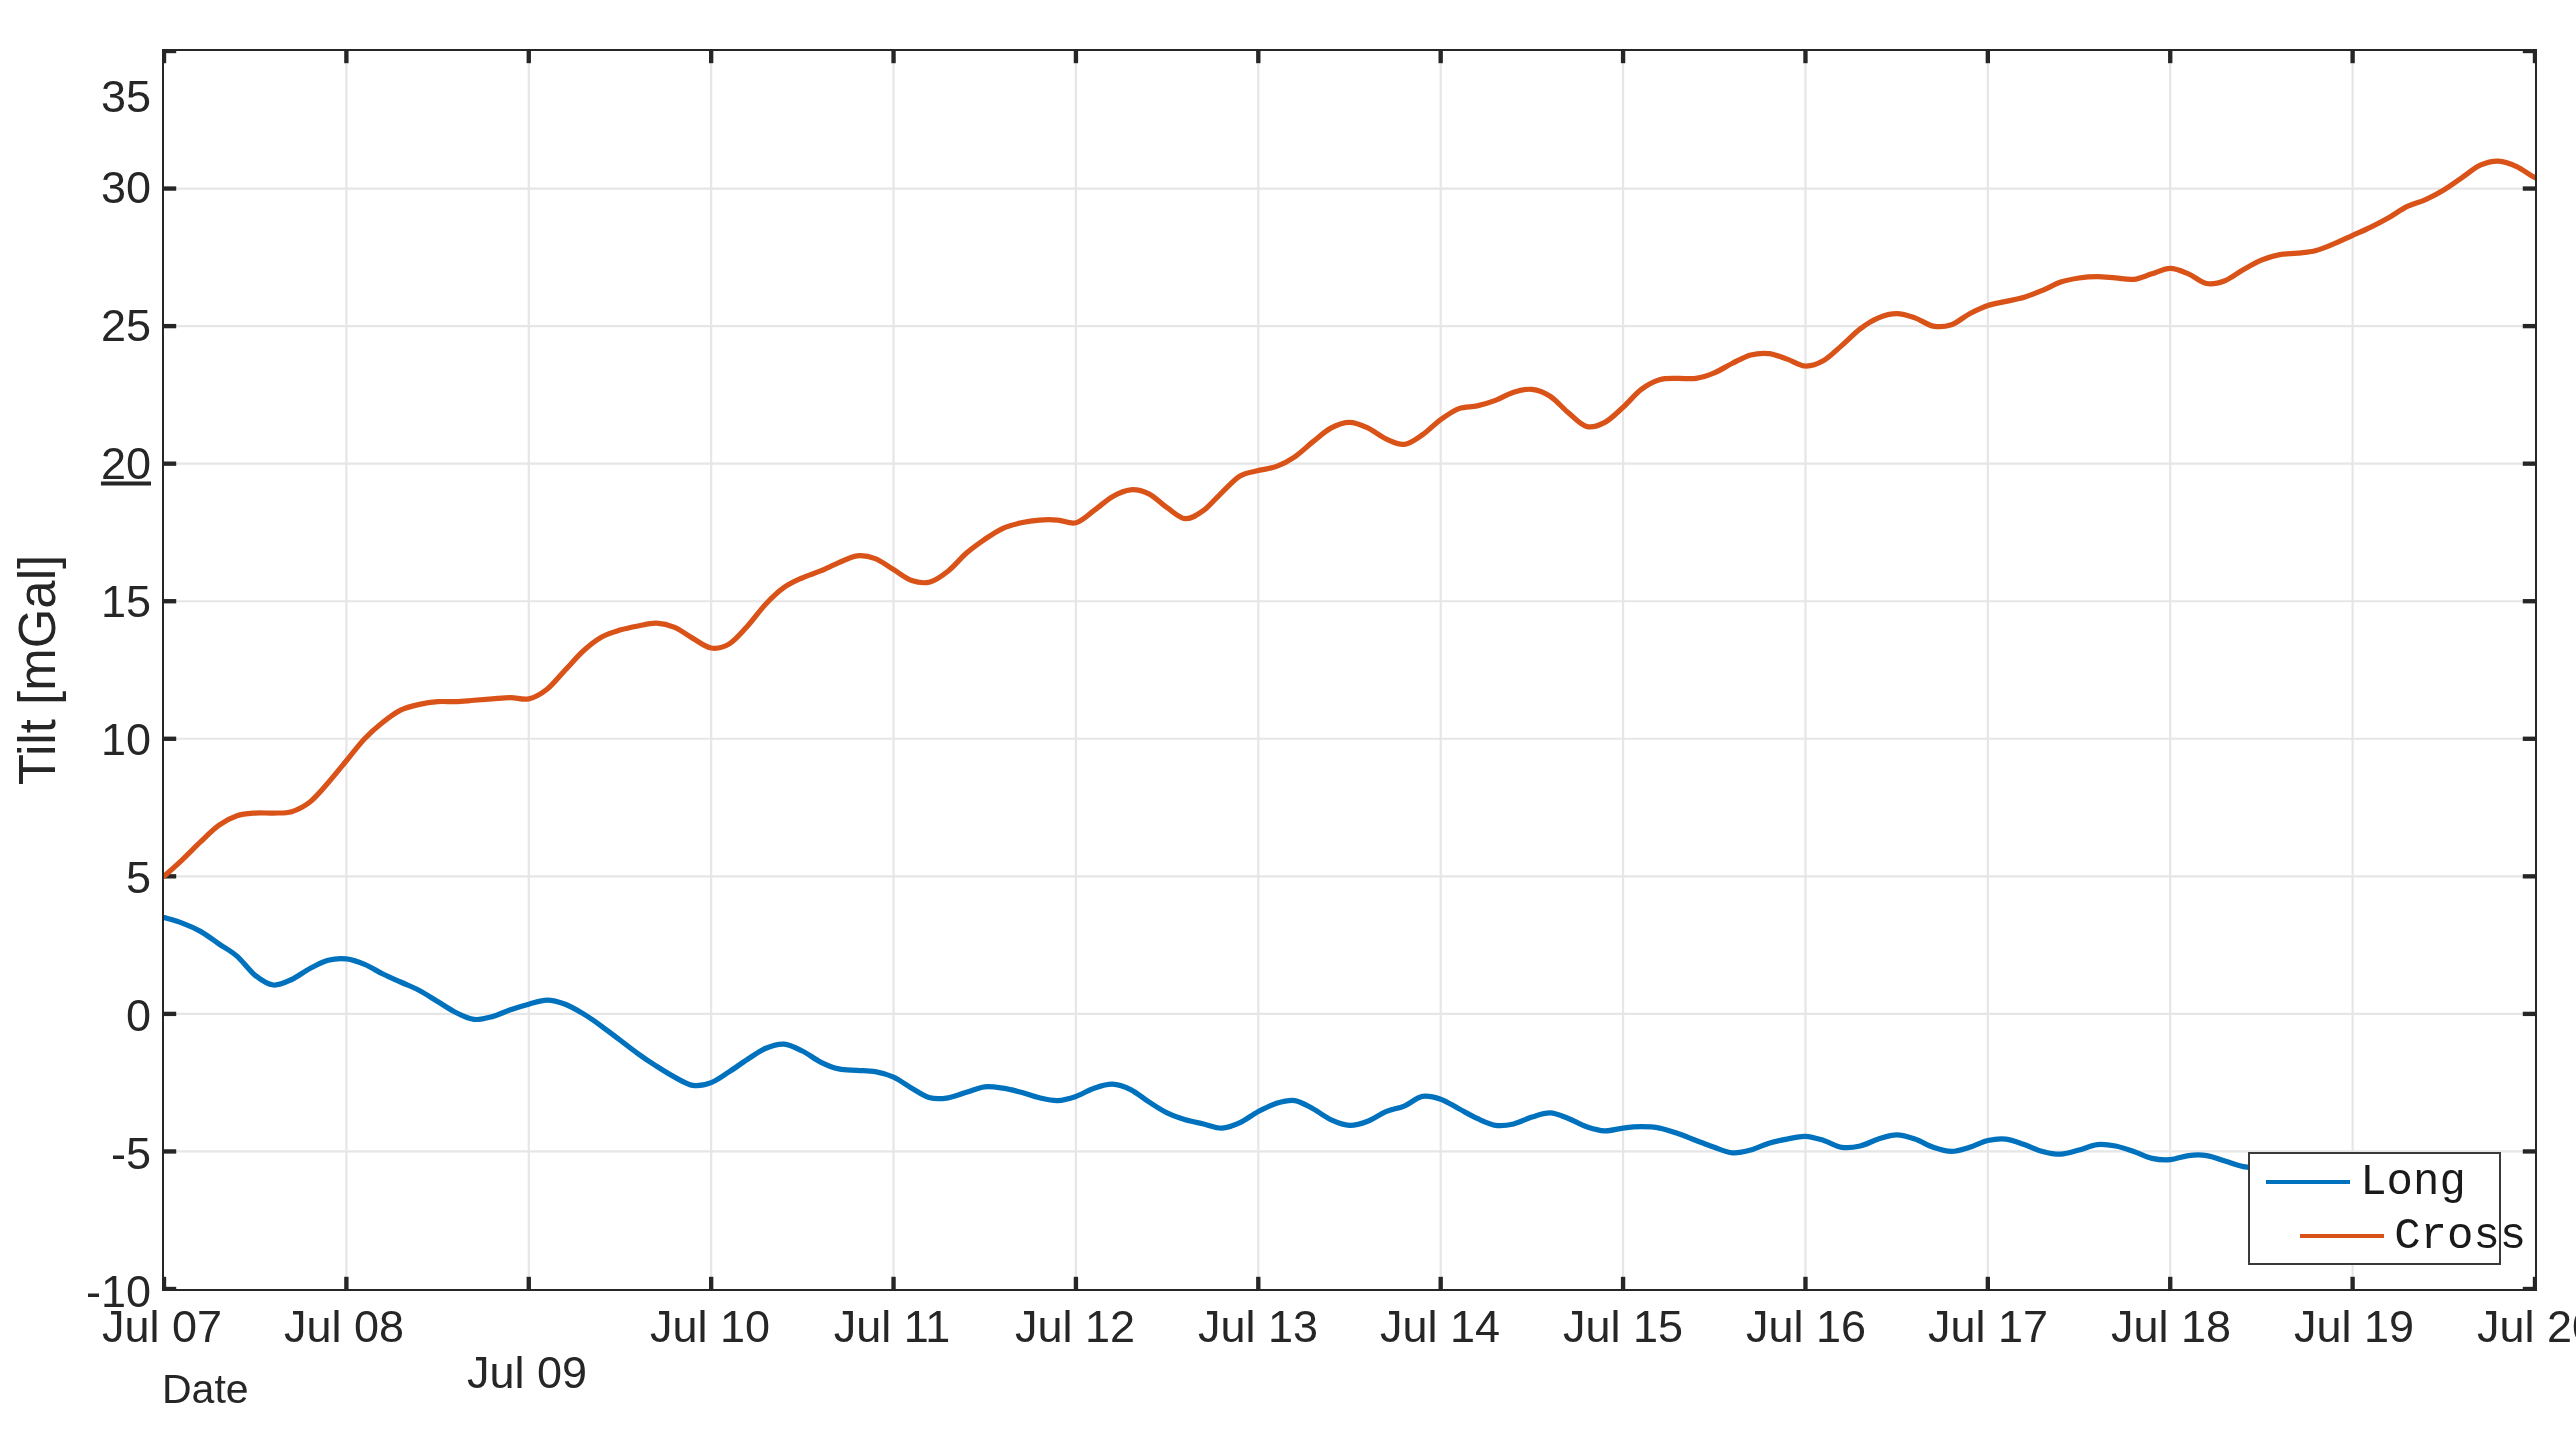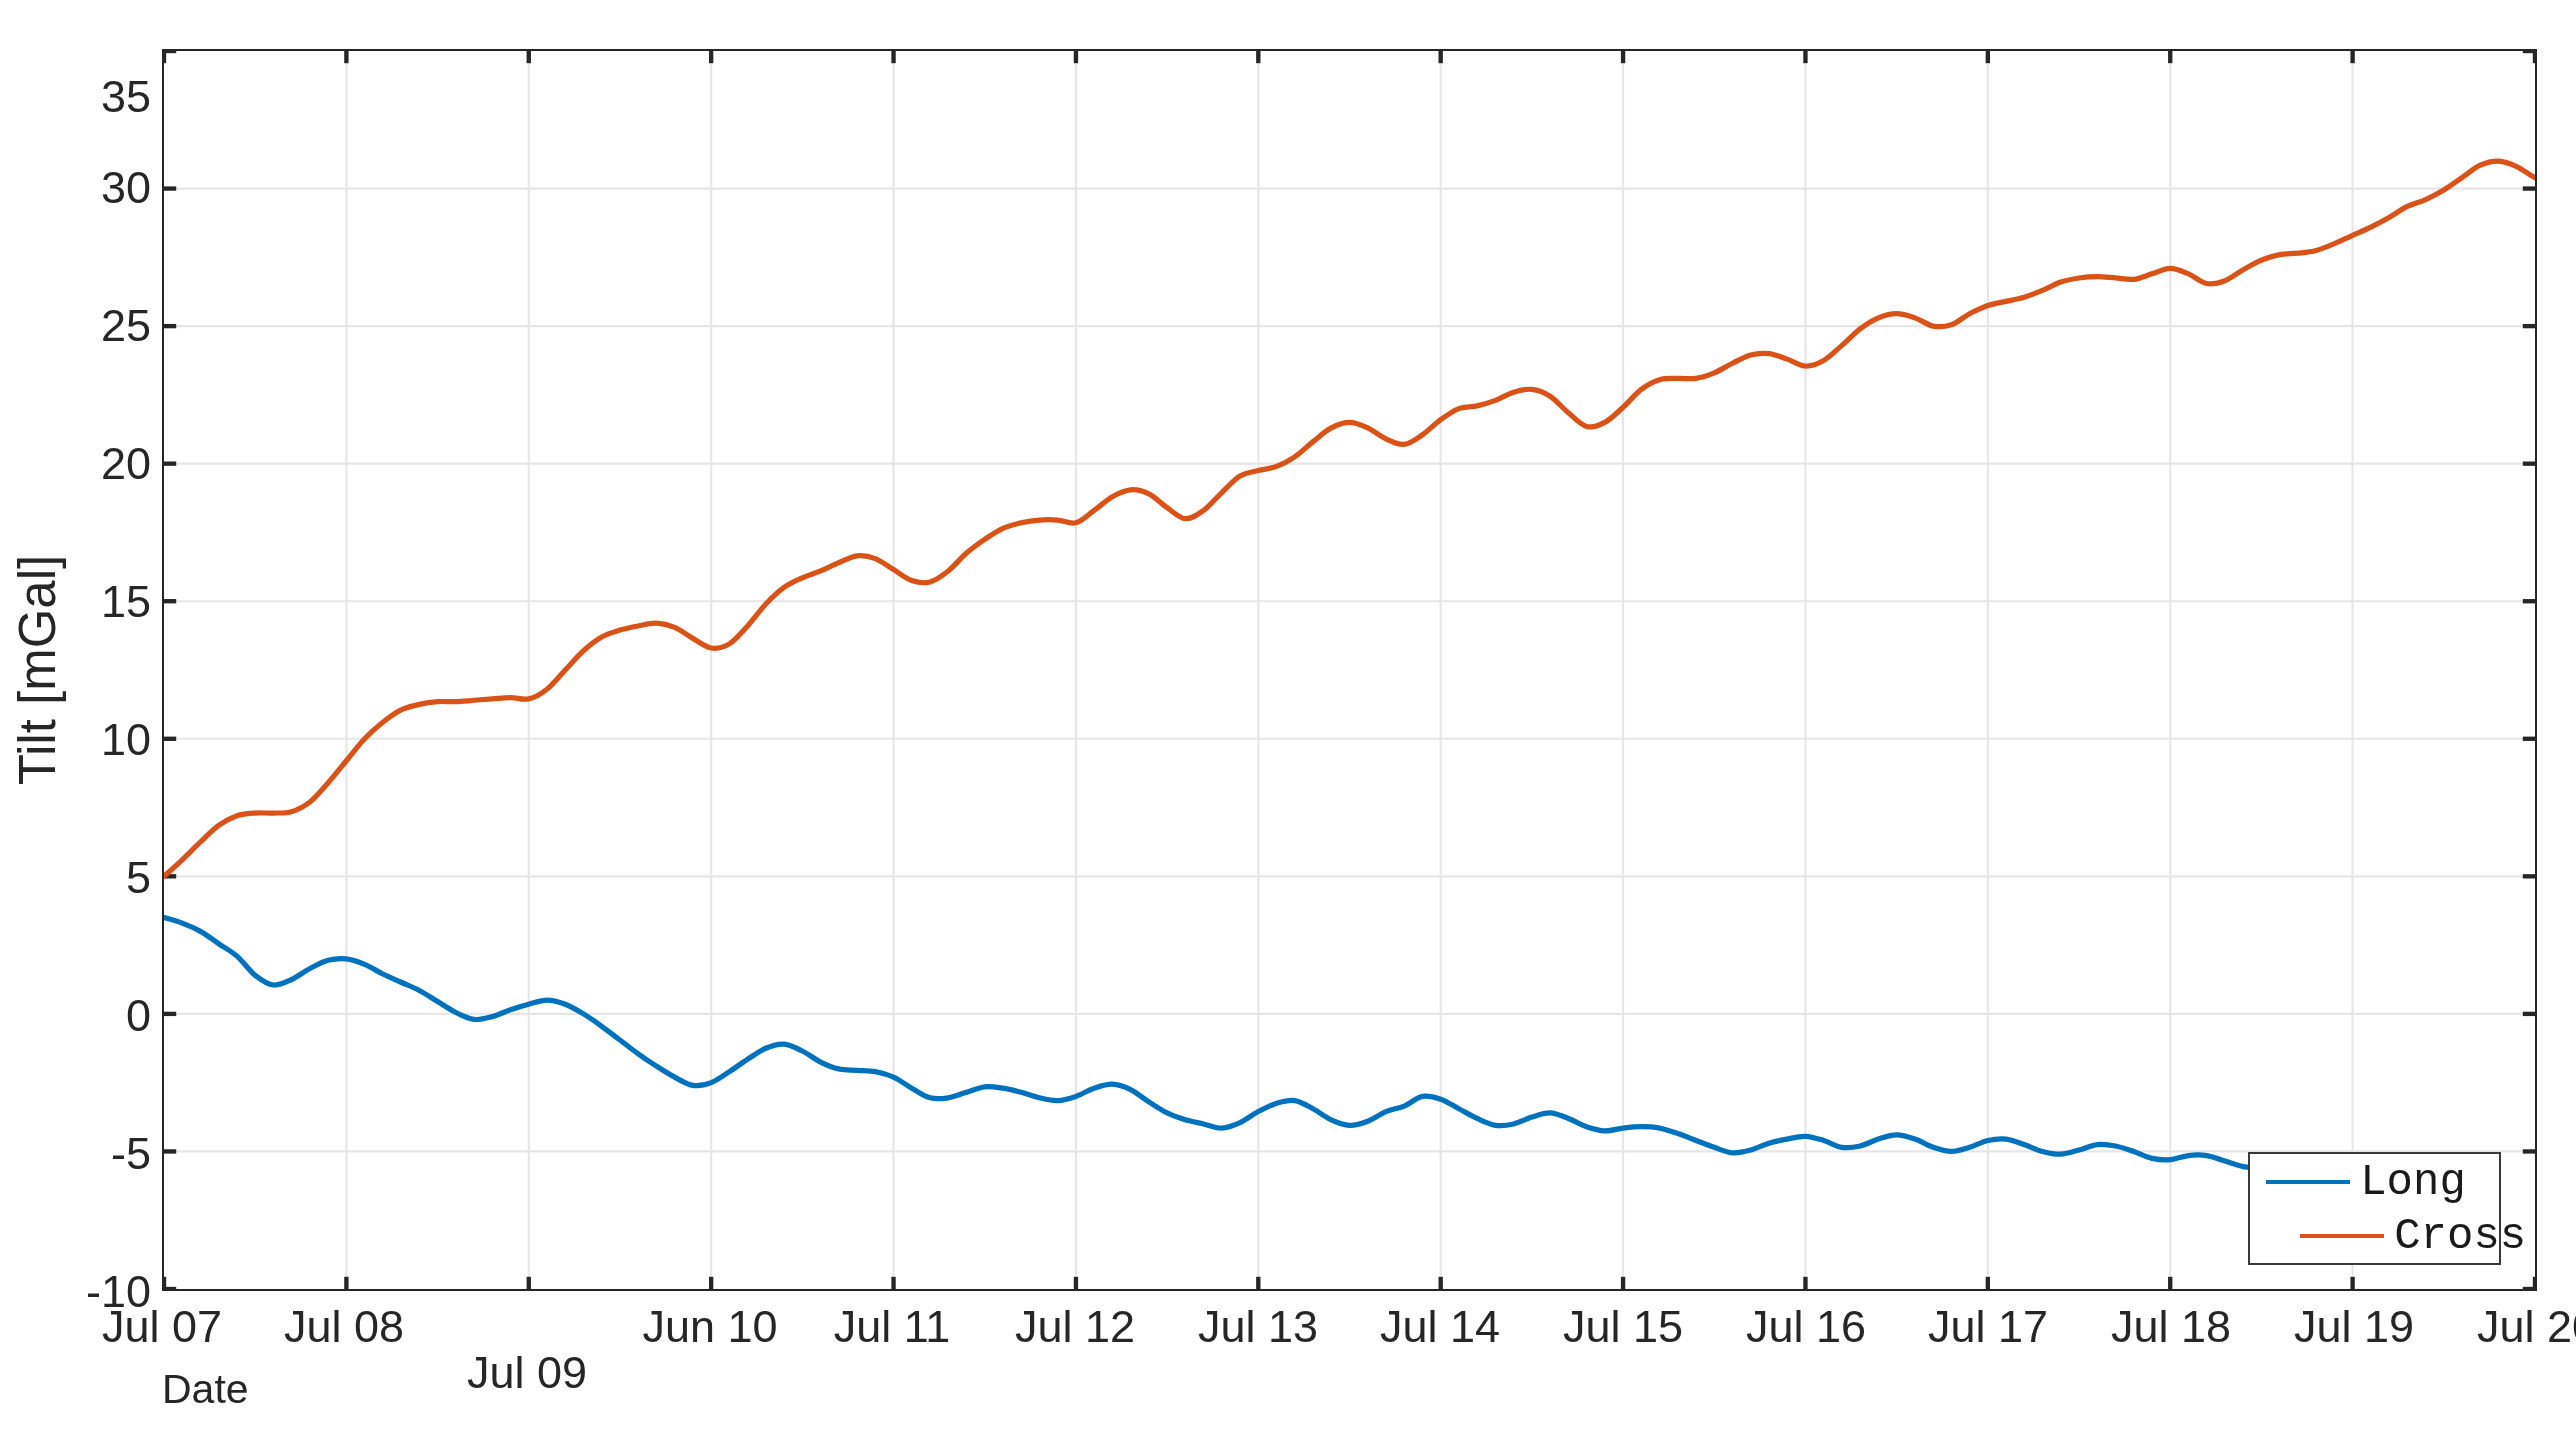--- a/index.html
+++ b/index.html
@@ -126,32 +126,32 @@
 
 <div id="figure">
 
   <div id="ylabel-wrap">
     <div id="ylabel-inner">Tilt [mGal]</div>
   </div>
 
   <div class="ytick" style="top:49px;margin-top:47px;">35</div>
   <div class="ytick" style="top:187px;">30</div>
   <div class="ytick" style="top:325px;">25</div>
-  <div class="ytick" style="top:463px;">20</div>
+  <div class="ytick" style="top:463px;text-decoration:underline;">20</div>
   <div class="ytick" style="top:601px;">15</div>
   <div class="ytick" style="top:739px;">10</div>
   <div class="ytick" style="top:877px;">5</div>
   <div class="ytick" style="top:1015px;">0</div>
   <div class="ytick" style="top:1153px;">-5</div>
   <div class="ytick" style="top:1291px;">-10</div>
 
   <div class="xtick" style="left:162px;">Jul 07</div>
   <div class="xtick" style="left:344px;text-align:right;">Jul 08</div>
   <div class="xtick" style="left:527px;margin-top:46px;">Jul 09</div>
-  <div class="xtick" style="left:710px;">Jun 10</div>
+  <div class="xtick" style="left:710px;">Jul 10</div>
   <div class="xtick" style="left:892px;">Jul 11</div>
   <div class="xtick" style="left:1075px;">Jul 12</div>
   <div class="xtick" style="left:1258px;">Jul 13</div>
   <div class="xtick" style="left:1440px;">Jul 14</div>
   <div class="xtick" style="left:1623px;text-align:right;">Jul 15</div>
   <div class="xtick" style="left:1806px;">Jul 16</div>
   <div class="xtick" style="left:1988px;">Jul 17</div>
   <div class="xtick" style="left:2171px;">Jul 18</div>
   <div class="xtick" style="left:2354px;">Jul 19</div>
   <div class="xtick" style="left:2537px;">Jul 20</div>

